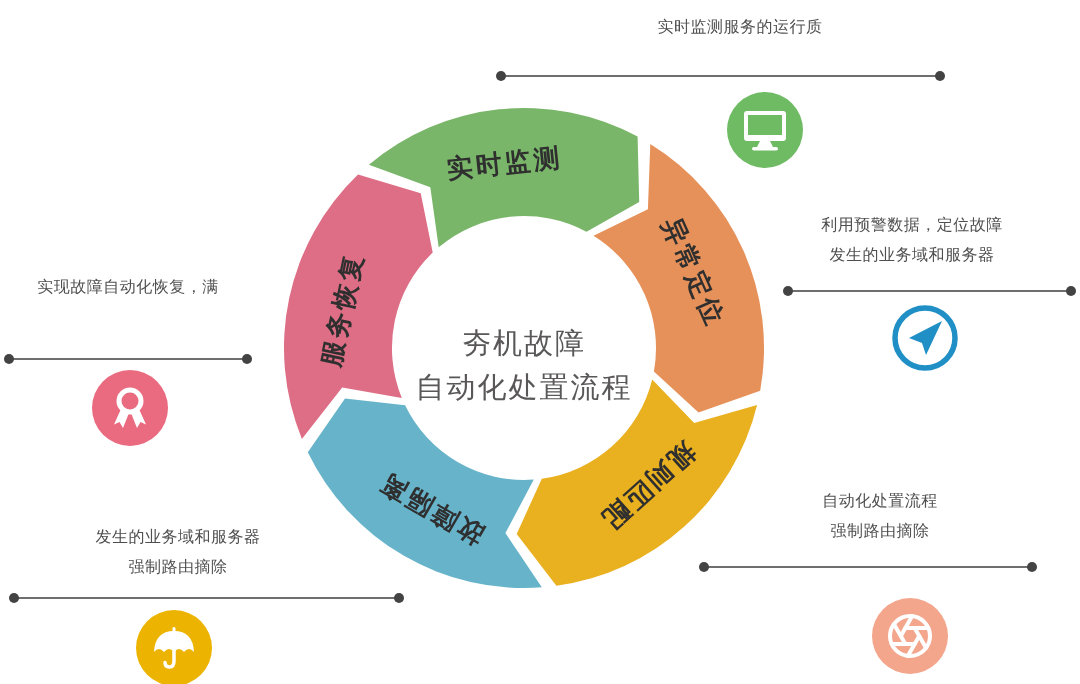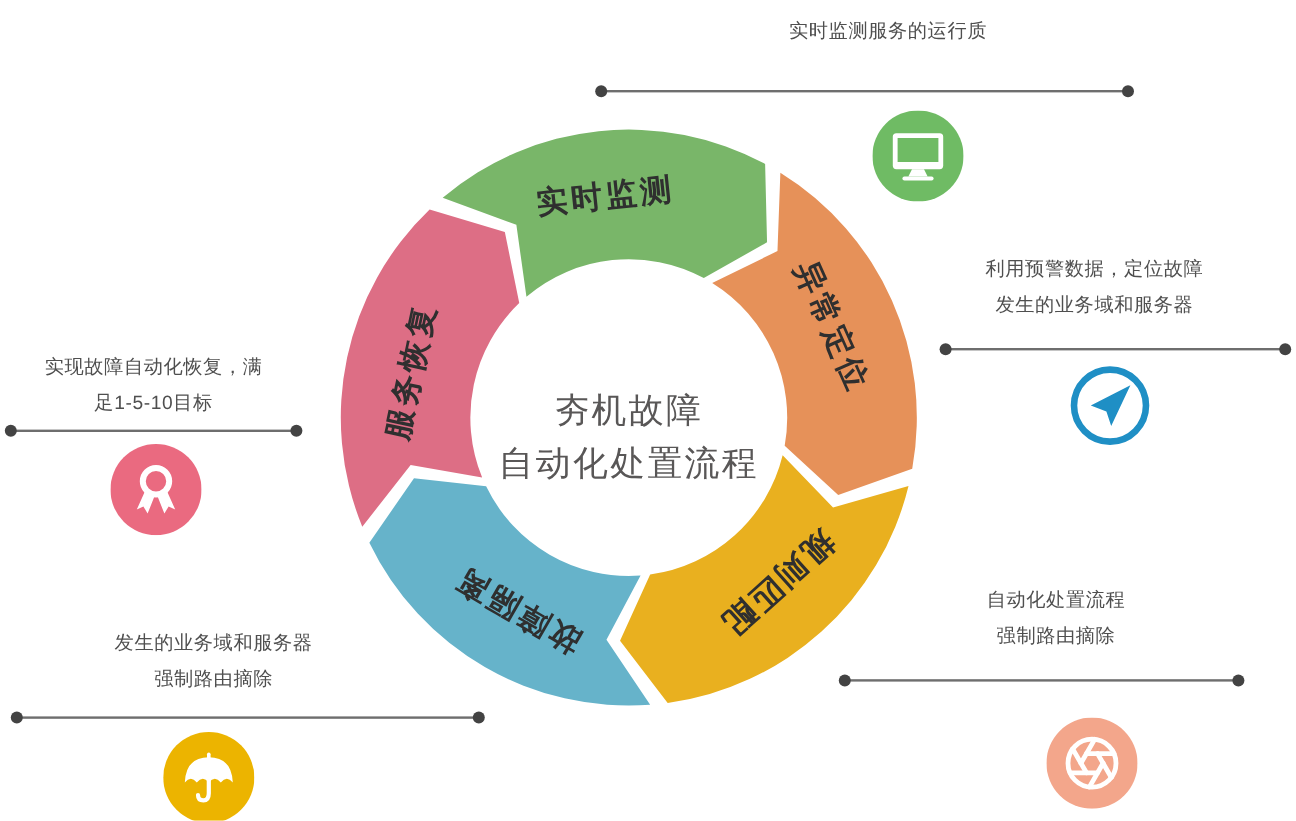--- a/index.html
+++ b/index.html
@@ -62,23 +62,22 @@
   <div class="ann" style="left:757px;top:210px;width:310px">
     <div>利用预警数据，定位故障</div>
     <div>发生的业务域和服务器</div>
   </div>
   <div class="connector" style="left:787px;top:290px;width:285px"></div>
   <svg class="badge" style="left: 887px; top: 300px; color: rgb(31, 143, 197);" viewBox="-38 -38 76 76">
     <circle r="30" fill="none" stroke="currentColor" stroke-width="5.5"></circle>
     <path d="M 17 -17 L -16 0 L -3 5 L 1 17 Z" fill="currentColor"></path>
   </svg>
 
-  <div class="ann" style="left:0px;top:292px;width:256px">
+  <div class="ann" style="left:0px;top:272px;width:256px">
     <div>实现故障自动化恢复，满</div>
-    <div>足1-5-10目标</div>
   </div>
   <div class="connector" style="left:8px;top:358px;width:240px"></div>
   <svg class="badge" style="left: 92px; top: 370px; color: rgb(234, 106, 128);" viewBox="-38 -38 76 76">
     <circle r="38" fill="currentColor"></circle>
     <path d="M -9 1 L -1 5 L -7 20 L -10.5 14 L -16 16.5 Z" fill="#fff"></path>
     <path d="M 9 1 L 1 5 L 7 20 L 10.5 14 L 16 16.5 Z" fill="#fff"></path>
     <circle cy="-7" r="11" fill="currentColor" stroke="#fff" stroke-width="5"></circle>
   </svg>
 
   <div class="ann" style="left:38px;top:522px;width:280px">

